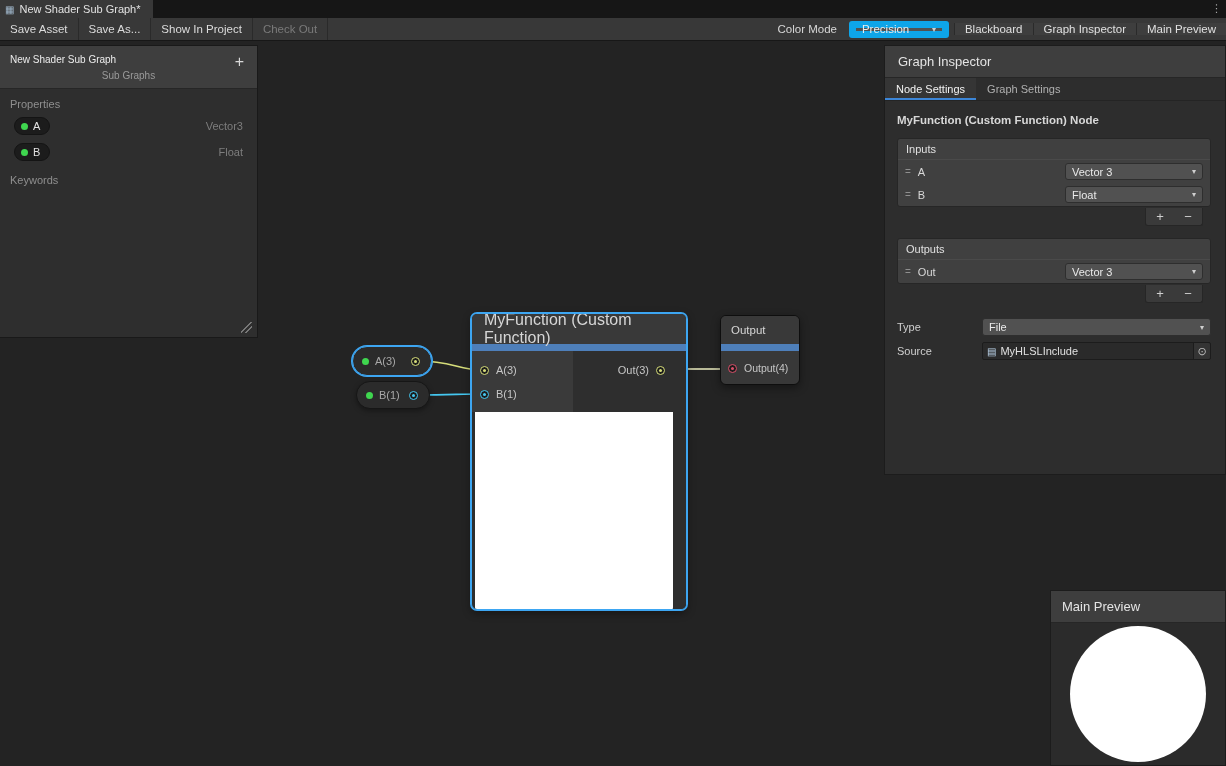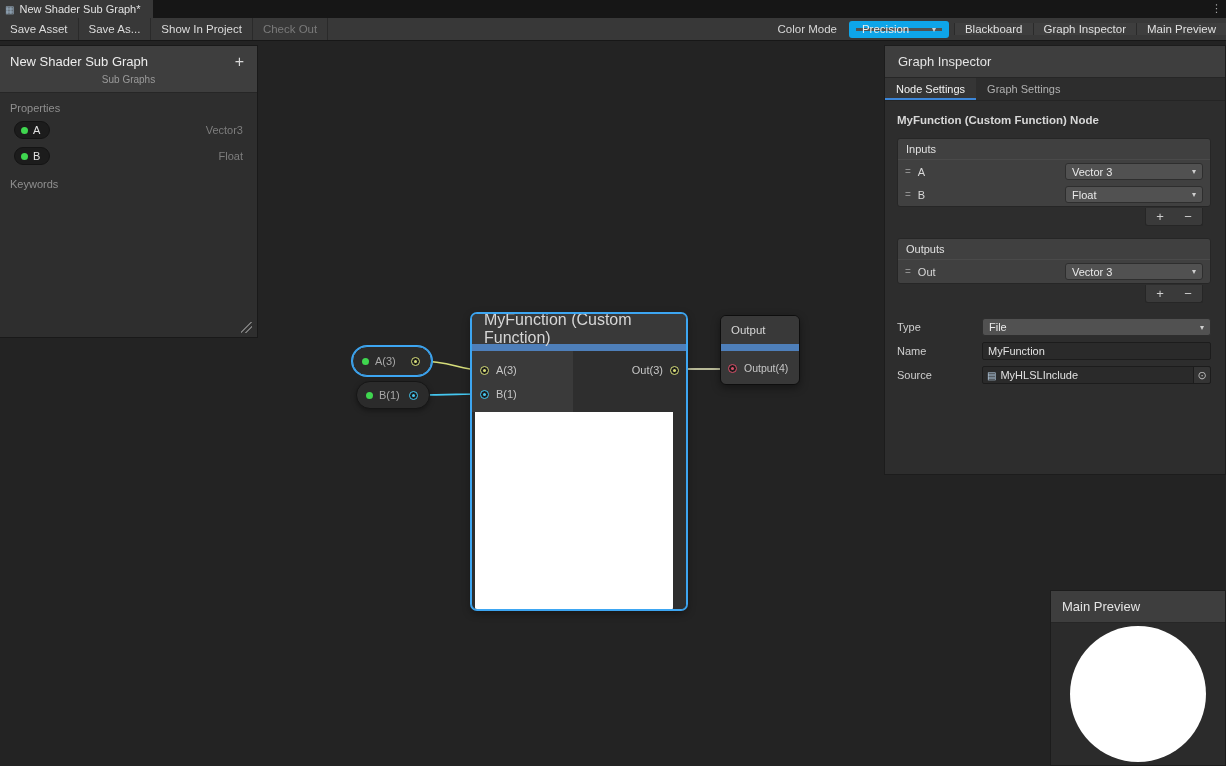--- a/index.html
+++ b/index.html
@@ -54,21 +54,21 @@
   .c-v3 { color:var(--port-vector3); }
   .c-v4 { color:var(--port-vector4); }
   .dot { width:7px; height:7px; border-radius:50%; background:var(--property-green); flex:0 0 auto; }
 
   
   .fn-node { left:471px; top:313px; width:216px; height:297px; background:#2e2e2e; }
   .port-area { display:flex; height:61px; }
   .port-in  { flex:0 0 101px; background:#3a3a3a; padding-top:7px; }
   .port-out { flex:1; background:#2e2e2e; padding-top:7px; display:flex; flex-direction:column; align-items:flex-end; }
   .port-row { display:flex; align-items:center; gap:7px; padding:4px 8px; color:#c6c6c6; height:24px; }
-  .port-row.rev { flex-direction:row-reverse; padding-right:7px; }
+  .port-row.rev { flex-direction:row-reverse; padding-right:21px; }
   .fn-preview-wrap { display:flex; height:199px; }
   .fn-preview { width:198px; margin-left:3px; background:#ffffff; border-radius:0 0 4px 4px; }
   .fn-preview-side { flex:1; background:#2e2e2e; }
 
   
   .out-node { left:720px; top:315px; width:80px; height:70px; background:#383838; }
   .out-node .node-title { height:28px; padding:0 10px; font-size:11.5px; }
   .out-node .port-row { padding:10px 8px 0 7px; font-size:10.5px; }
 
   
@@ -77,21 +77,21 @@
                color:#a8a8a8; z-index:10; box-shadow:0 2px 5px rgba(0,0,0,.35); }
   .prop-node .port { margin-left:auto; }
   .prop-node.selected { border-color:var(--selection-blue); box-shadow:0 0 0 1px var(--selection-blue); }
   .prop-a { left:352px; top:346px; width:80px; height:30px; }
   .prop-b { left:356px; top:381px; width:74px; height:28px; }
 
   
   .blackboard { position:absolute; left:0; top:45px; width:258px; height:293px; background:#2e2e2e;
                 border:1px solid #191919; border-left:none; z-index:20; }
   .bb-header { background:#3e3e3e; padding:8px 10px 7px; position:relative; border-bottom:1px solid #262626; }
-  .bb-title { font-size:13px; color:#ececec; }
+  .bb-title { font-size:10px; color:#ececec; }
   .bb-sub { font-size:10px; color:#9a9a9a; margin-top:5px;text-align:center; }
   .bb-add { position:absolute; right:13px; top:7px; font-size:16px; color:#d8d8d8; }
   .bb-section { padding:9px 10px 3px; color:#8f8f8f; }
   .bb-row { display:flex; align-items:center; padding:4px 14px; }
   .bb-pill { display:inline-flex; align-items:center; gap:5px; background:#1c1c1c;
              border:1px solid #141414; border-radius:10px; padding:2px 9px 2px 6px; color:#e2e2e2; }
   .bb-type { margin-left:auto; color:#7d7d7d; }
   .bb-resize { position:absolute; right:5px; bottom:4px; width:11px; height:11px;
     background:
       linear-gradient(135deg, transparent 44%, #787878 44%, #787878 52%, transparent 52%),
@@ -298,24 +298,20 @@
     </div>
 
     <div class="field-row">
       <span class="field-label">Type</span>
       <div class="field-dd">
         <span>File</span>
         <span class="caret">▾</span>
       </div>
     </div>
     <div class="field-row">
-      <span class="field-label">Name</span>
-      <input class="field-input" value="MyFunction" style="">
-    </div>
-    <div class="field-row">
       <span class="field-label">Source</span>
       <div class="obj-field">
         <span class="obj-icon">▤</span>
         <span class="obj-text">MyHLSLInclude</span>
         <span class="obj-picker">⊙</span>
       </div>
     </div>
   </div>
 
   <div class="main-preview">

